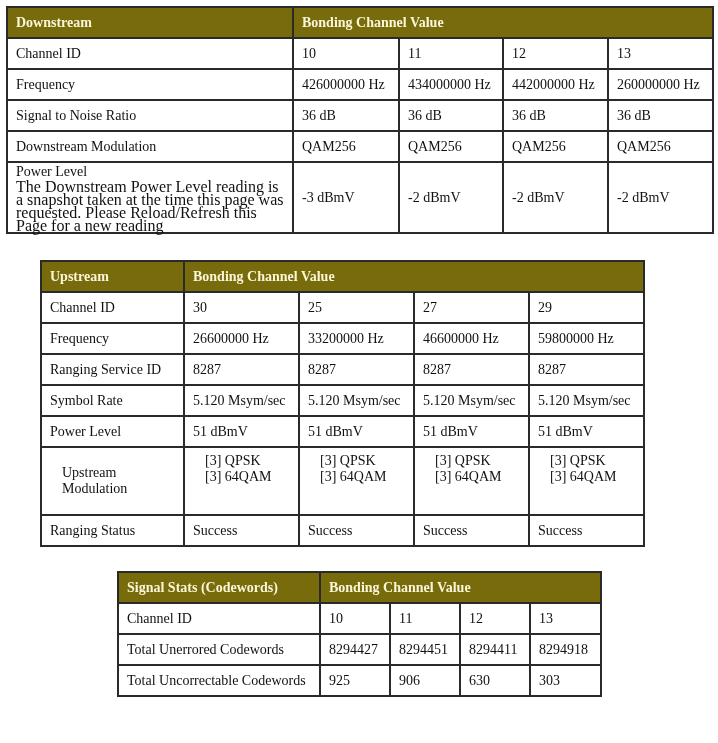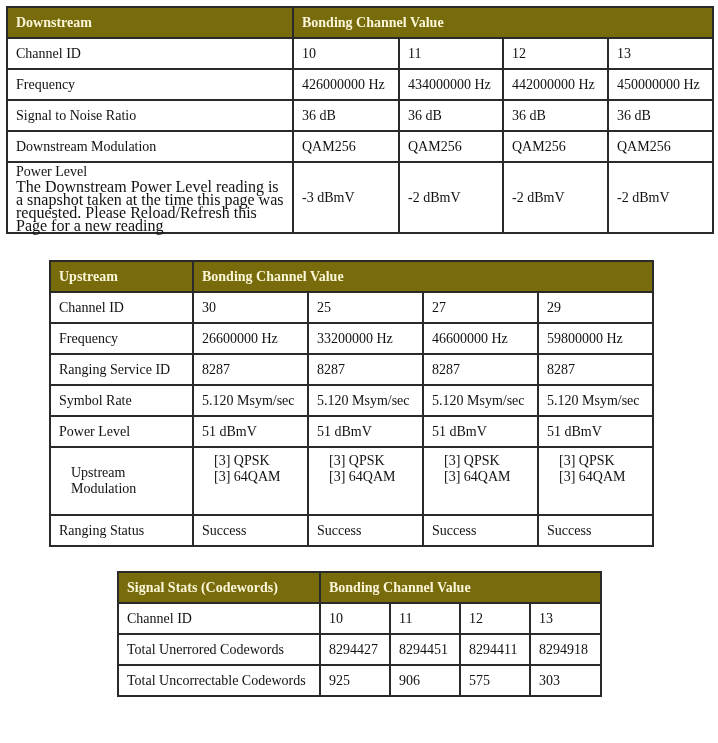--- a/index.html
+++ b/index.html
@@ -5,21 +5,21 @@
   html, body { margin:0; padding:0; background:#ffffff; }
   body { width:718px; height:743px; position:relative; overflow:hidden;
          font-family:"Liberation Serif", "DejaVu Serif", serif; color:#111; }
   table { position:absolute; border-collapse:collapse; table-layout:fixed; }
   td, th { border:2px solid #2a2a2a; font-size:14px; line-height:16px;
            padding:0 8px; text-align:left; vertical-align:middle; }
   th { background:#776b0c; color:#fbf6d8; font-weight:bold; text-align:left; height:29px; }
   td { height:29px; }
   .note { font-size:16px; line-height:13px; display:block; }
   #ds { left:6px; top:6px; width:706px; }
-  #us { left:49px; top:260px; width:603px; }
+  #us { left:40px; top:260px; width:603px; }
   #cw { left:117px; top:571px; width:483px; }
   #ds td.tall { height:69px; }
   #us td.tall { height:61px; vertical-align:top; padding-top:5px;padding-left:20px; }
   #us td.lbl.tall { vertical-align:middle; padding-top:0; }
   .mod span { display:block; }
 </style>
 </head>
 <body>
 
 <table id="ds">
@@ -40,21 +40,21 @@
     <td>10</td>
     <td>11</td>
     <td>12</td>
     <td>13</td>
   </tr>
   <tr>
     <td>Frequency</td>
     <td>426000000 Hz</td>
     <td>434000000 Hz</td>
     <td>442000000 Hz</td>
-    <td>450000000 Hz</td>
+    <td>260000000 Hz</td>
   </tr>
   <tr>
     <td>Signal to Noise Ratio</td>
     <td>36 dB</td>
     <td>36 dB</td>
     <td>36 dB</td>
     <td>36 dB</td>
   </tr>
   <tr>
     <td>Downstream Modulation</td>
@@ -177,17 +177,17 @@
     <td>Total Unerrored Codewords</td>
     <td>8294427</td>
     <td>8294451</td>
     <td>8294411</td>
     <td>8294918</td>
   </tr>
   <tr>
     <td>Total Uncorrectable Codewords</td>
     <td>925</td>
     <td>906</td>
-    <td>575</td>
+    <td>630</td>
     <td>303</td>
   </tr>
 </tbody>
   </table>
 
 </body></html>

